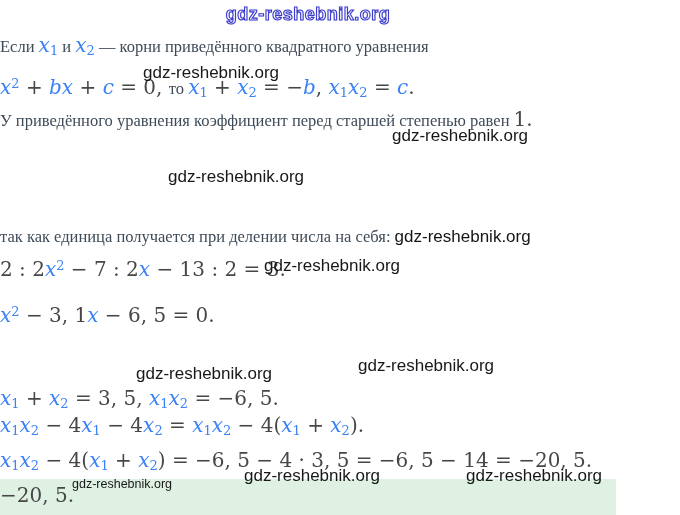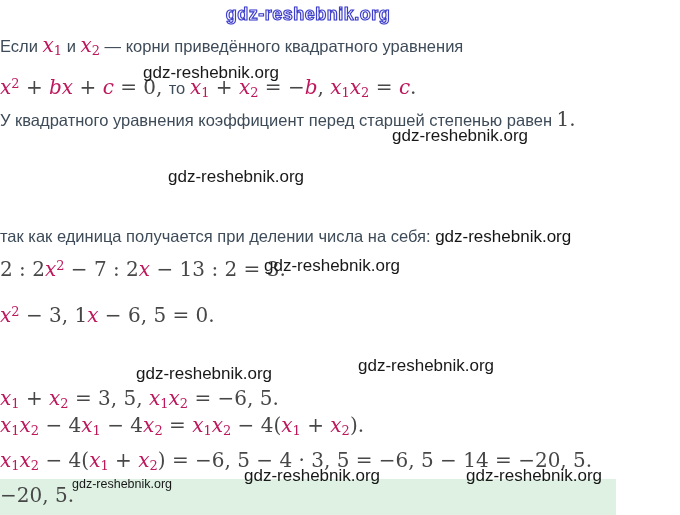--- a/index.html
+++ b/index.html
@@ -4,22 +4,22 @@
 <style>
   html,body { margin:0; padding:0; background:#ffffff; }
   .page {
     position:relative; width:616px; height:515px; background:#ffffff;
     overflow:hidden; font-family:"Liberation Sans", sans-serif;
   }
   .line {
     position:absolute; left:0; white-space:nowrap;
     color:#3e4b58; font-size:16.5px; line-height:24px;
   }
-  .t   { font-family:Liberation Sans, sans-serif; }
-  .mi  { font-family:"DejaVu Serif", serif; font-style:italic; font-size:20px; color:#be185d; }
+  .t   { font-family:Liberation Serif, serif; }
+  .mi  { font-family:"DejaVu Serif", serif; font-style:italic; font-size:20px; color:#3b82f6; }
   .mn  { font-family:"DejaVu Serif", serif; font-style:normal; font-size:20px; color:#474747; }
   .wmi { font-family:"Liberation Sans", sans-serif; font-size:17px; color:#151515; font-weight:400; }
   .line sub { font-size:13px; font-style:normal; font-family:"DejaVu Serif", serif; vertical-align:-0.25em; line-height:0; }
   .line sup { font-size:13px; font-style:normal; font-family:"DejaVu Serif", serif; vertical-align:0.5em;  line-height:0; }
   .wm {
     position:absolute; white-space:nowrap; z-index:3;
     font-family:"Liberation Sans", sans-serif; font-size:17px; color:#181818;
   }
   .wm-sm { font-size:12.5px; }
   .wm-top {
@@ -35,21 +35,21 @@
 
 <div class="page">
 
   <div class="wm wm-top">gdz-reshebnik.org</div>
 
   <div class="line" style="top:33px"><span class="t">Если </span><span class="mi">x<sub>1</sub></span><span class="t"> и </span><span class="mi">x<sub>2</sub></span><span class="t"> — корни приведённого квадратного уравнения</span></div>
 
   <div class="wm" style="top:63px;left:143px">gdz-reshebnik.org</div>
 
   <div class="line" style="top:75px"><span class="mi">x<sup>2</sup></span><span class="mn"> + </span><span class="mi">bx</span><span class="mn"> + </span><span class="mi">c</span><span class="mn"> = 0, </span><span class="t">то </span><span class="mi">x<sub>1</sub></span><span class="mn"> + </span><span class="mi">x<sub>2</sub></span><span class="mn"> = −</span><span class="mi">b</span><span class="mn">, </span><span class="mi">x<sub>1</sub></span><span class="mi">x<sub>2</sub></span><span class="mn"> = </span><span class="mi">c</span><span class="mn">.</span></div>
-  <div class="line" style="top:107px"><span class="t">У квадратного уравнения коэффициент перед старшей степенью равен </span><span class="mn">1.</span></div>
+  <div class="line" style="top:107px"><span class="t">У приведённого уравнения коэффициент перед старшей степенью равен </span><span class="mn">1.</span></div>
 
   <div class="wm" style="top:126px;left:392px">gdz-reshebnik.org</div>
 
 
   <div class="wm" style="top:167px;left:168px">gdz-reshebnik.org</div>
 
   <div class="line" style="top:224px"><span class="t">так как единица получается при делении числа на себя: </span><span class="wmi">gdz-reshebnik.org</span></div>
   <div class="line" style="top:257px"><span class="mn">2 : 2</span><span class="mi">x<sup>2</sup></span><span class="mn"> − 7 : 2</span><span class="mi">x</span><span class="mn"> − 13 : 2 = 3.</span></div>
 
   <div class="wm" style="top:256px;left:264px">gdz-reshebnik.org</div>

